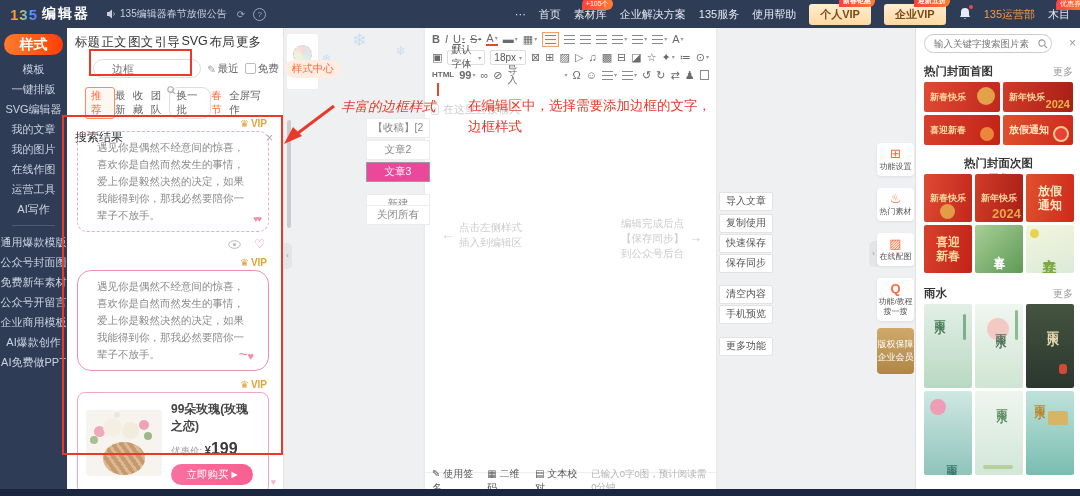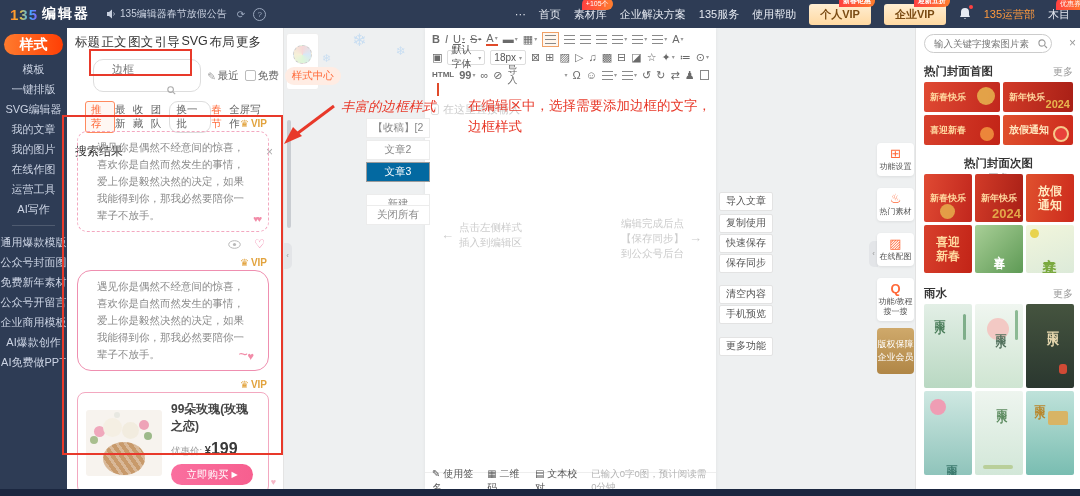--- a/index.html
+++ b/index.html
@@ -24,21 +24,21 @@
   
   .sidebar{left:0;top:28px;width:67px;height:461px;background:#2e3c55;z-index:20;}
   .sb-active{margin:6px 4px 4px 4px;height:21px;line-height:21px;text-align:center;color:#fff;font-size:14px;font-weight:bold;
              background:linear-gradient(90deg,#ff7b2e,#ff3f05);border-radius:11px;}
   .sb-item{height:20px;line-height:20px;text-align:center;color:#ccd4e4;font-size:11px;cursor:pointer;}
   .sb-div{margin:6px 12px;border-top:1px solid rgba(255,255,255,.16);}
   
   .spanel{left:67px;top:28px;width:216px;height:461px;background:#fff;z-index:10;border-right:1px solid #e4e4e4;}
   .sp-menu{display:flex;justify-content:space-between;padding:6px 22px 0 8px;font-size:12.5px;color:#333;}
   .sp-search-row{display:flex;align-items:center;margin-top:8px;padding-left:26px;gap:6px;}
-  .sp-input{width:84px;height:17px;border:1px solid #ddd;border-radius:10px;font-size:11px;color:#b5b5b5;padding:0 4px 14px 18px;outline:none;}
+  .sp-input{width:84px;height:17px;border:1px solid #ddd;border-radius:10px;font-size:11px;color:#b5b5b5;padding:0 4px 0 18px;outline:none;}
   .sp-small{font-size:10.5px;color:#666;white-space:nowrap;display:flex;align-items:center;gap:2px;}
   .chk{width:9px;height:9px;border:1px solid #bbb;border-radius:2px;display:inline-block;}
   .sp-center{background:#ffece3;color:#ff6a3a;font-size:10.5px;padding:2px 7px;border-radius:10px;white-space:nowrap;}
   .sp-filters{display:flex;align-items:center;justify-content:space-between;padding:0 18px 0 18px;margin-top:9px;font-size:10.5px;color:#666;}
   .f-chip{border:1px solid #ff8a5e;color:#ff6a3a;background:#fff7f3;padding:1px 5px;border-radius:3px;}
   .f-pill{border:1px solid #ddd;border-radius:9px;padding:1px 7px;}
   .f-orange{color:#ff6a3a;}
   .sp-rhead{display:flex;justify-content:space-between;align-items:center;padding:10px 10px 0 8px;font-size:12px;color:#333;}
   .sp-close{color:#aaa;font-size:12px;}
   .sp-list{position:absolute;left:0;top:86px;width:216px;bottom:0;overflow:hidden;}
@@ -73,21 +73,21 @@
   .ann-txt{color:#e8392a;font-size:13.5px;font-weight:500;white-space:nowrap;}
   
   .theme-chip{left:286px;top:33px;width:31px;height:55px;background:#fff;border:1px solid #eee;border-radius:3px;
               display:flex;flex-direction:column;align-items:center;justify-content:center;gap:3px;z-index:5;}
   .tc-circle{width:17px;height:17px;border-radius:50%;border:1px dashed #ccc;
              background:conic-gradient(#f6d8d8,#d8e8f6,#def6d8,#f6f0d8,#f6d8d8);}
   .tc-label{font-size:8.5px;color:#666;}
   .snow{color:#c9def2;z-index:1;}
   .doc-tab{left:366px;width:62px;height:18px;background:#fff;border:1px solid #ececec;color:#888;font-size:10.5px;
            line-height:17px;text-align:center;z-index:6;white-space:nowrap;overflow:hidden;}
-  .doc-tab.active{background:#0369a1;color:#fff;border-color:#9b9b9b;}
+  .doc-tab.active{background:#ec4899;color:#fff;border-color:#9b9b9b;}
   
   .canvas{left:425px;top:28px;width:291px;height:461px;background:#fff;z-index:5;box-shadow:0 0 4px rgba(0,0,0,.06);}
   .trow{display:flex;align-items:center;gap:5px;padding:0 7px;color:#6a6a6a;font-size:11px;height:16px;}
   .trow .ic{display:inline-flex;align-items:center;gap:1px;cursor:pointer;line-height:1;}
   .caret-dn{font-size:6px;color:#9a9a9a;}
   .bars{width:11px;height:9px;background:repeating-linear-gradient(to bottom,#8a8a8a 0 1.3px,rgba(0,0,0,0) 1.3px 3.9px);}
   .bars-box{border:1px solid #f0a066;background:#fff7ef;padding:2px;}
   .tsel{border:1px solid #ddd;border-radius:2px;font-size:10px;color:#555;padding:0 3px;height:13px;display:inline-flex;align-items:center;gap:3px;}
   .fsq{width:8px;height:8px;border:1px solid #888;margin-left:auto;}
   .ed-caret{left:12px;top:55px;width:2px;height:13px;background:#e04a2a;}

